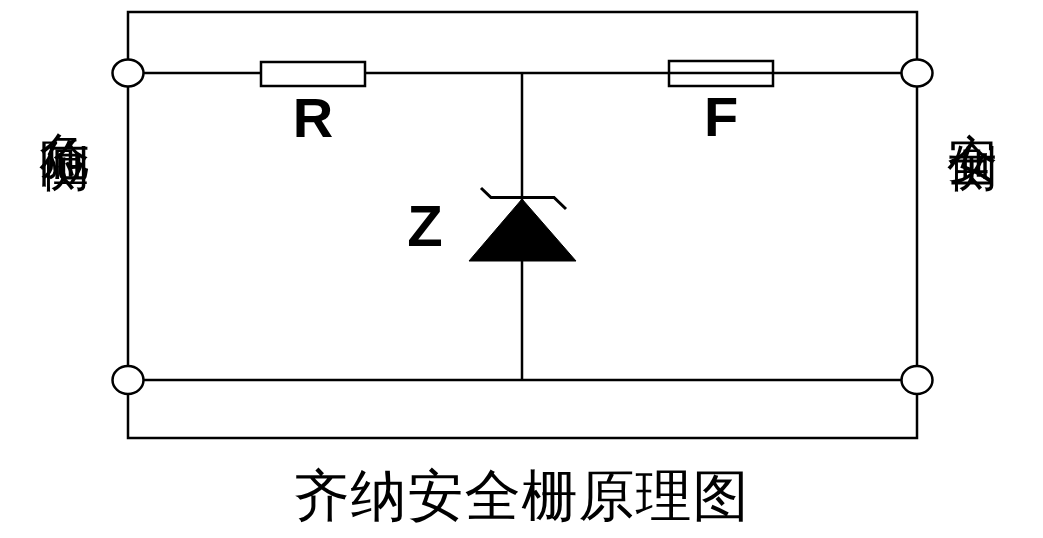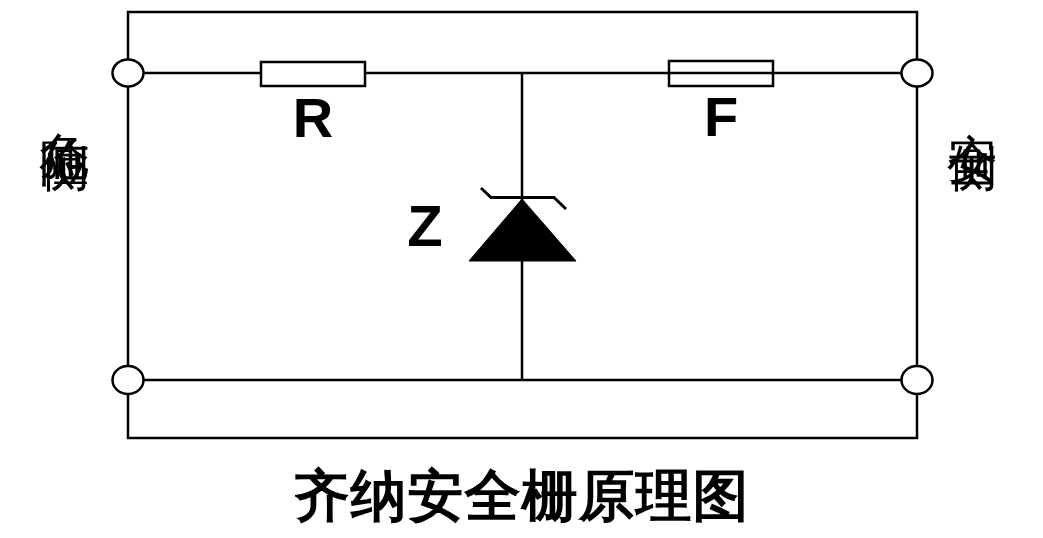--- a/index.html
+++ b/index.html
@@ -41,21 +41,21 @@
     font-size: 50px;
     font-weight: 300;
     letter-spacing: 7px;
     line-height: 1;
   }
   .caption {
     left: 0;
     width: 1043px;
     text-align: center;
     font-size: 56px;
-    font-weight: 700;
+    font-weight: 400;
     letter-spacing: 1px;
     line-height: 1;
   }
 </style>
 </head>
 <body>
 
 <div class="canvas">
 
   <svg class="circuit-svg" viewBox="0 0 1043 538" xmlns="http://www.w3.org/2000/svg">

